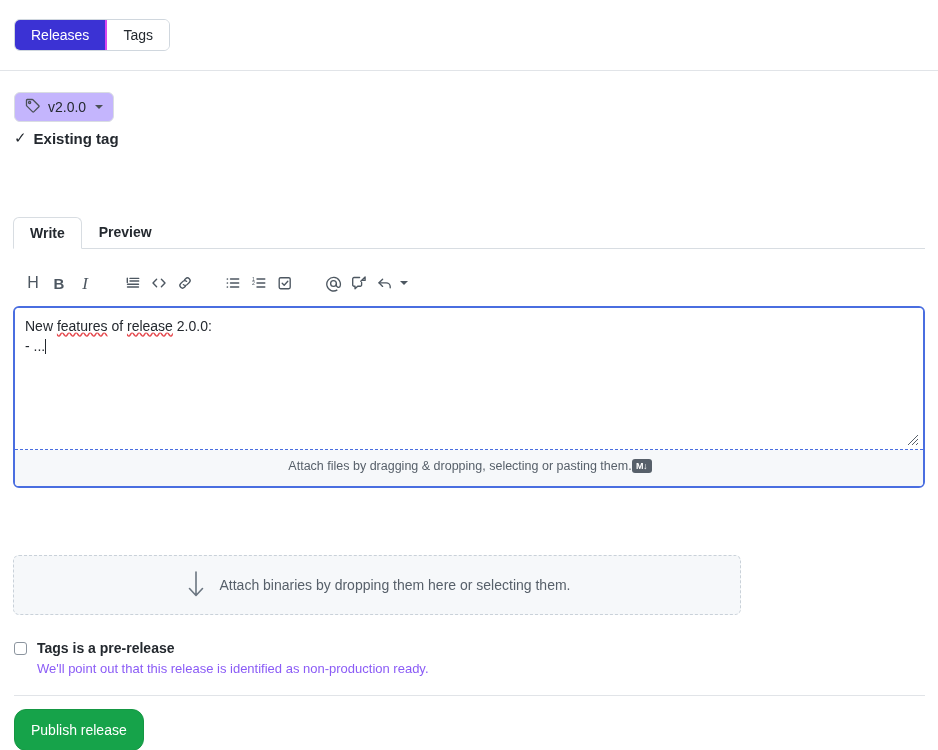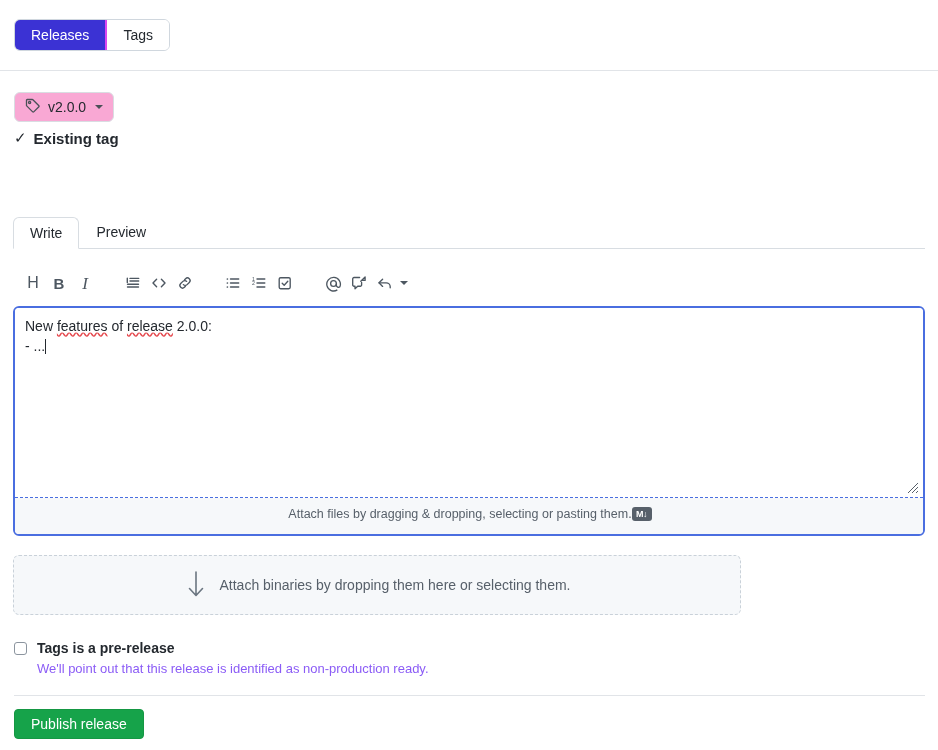--- a/index.html
+++ b/index.html
@@ -42,21 +42,21 @@
   .top-divider {
     position: absolute; left: 0; top: 70px; width: 938px;
     height: 1px; background: #e1e4e8;
   }
 
   
   .tag-btn {
     position: absolute; left: 14px; top: 92px;
     display: inline-flex; align-items: center; gap: 7px;
     height: 30px; padding: 0 10px;
-    background: #f9a8d4; border: 1px solid #d9dde2; border-radius: 6px;
+    background: #c4b5fd; border: 1px solid #d9dde2; border-radius: 6px;
     font-size: 14px; color: #24292f; cursor: pointer;
     font-family: "Liberation Sans", sans-serif;
   }
   .tag-btn .caret {
     width: 0; height: 0; margin-left: 2px;
     border-left: 4px solid transparent;
     border-right: 4px solid transparent;
     border-top: 4px solid #4a5057;
   }
 
@@ -88,20 +88,21 @@
   }
   .wp-tab {
     font-size: 14px; line-height: 18px;
     padding: 6px 16px 6px 16px;
     color: #24292f; cursor: pointer;
     border: 1px solid transparent;
     border-radius: 6px 6px 0 0;
     background: transparent;
     font-family: "Liberation Sans", sans-serif;
     position: relative;
+    font-weight: bold;
   }
   .wp-tab.active {
     background: #ffffff;
     border-color: #d8dde2;
     border-bottom-color: #ffffff;
     margin-bottom: -1px;
   }
 
   
   .md-toolbar {
@@ -123,21 +124,21 @@
   .tb-caret {
     width: 0; height: 0; margin-left: 2px; align-self: center;
     border-left: 4px solid transparent;
     border-right: 4px solid transparent;
     border-top: 4px solid #4d5761;
   }
 
   
   .comment-box {
     position: absolute; left: 13px; top: 306px;
-    width: 912px; height: 230px;
+    width: 912px; height: 182px;
     border: 2px solid #4a6ee0; border-radius: 6px;
     background: #ffffff;
     overflow: hidden;
   }
   .comment-area {
     width: 100%; height: 193px;
     border: none; outline: none; resize: none;
     padding: 8px 10px 0 10px;
     font-family: "Liberation Sans", sans-serif;
     font-size: 14px; line-height: 20px;
@@ -204,21 +205,21 @@
   .bottom-divider {
     position: absolute; left: 14px; top: 695px; width: 911px;
     height: 1px; background: #e1e4e8;
   }
 
   
   .actions { position: absolute; left: 14px; top: 709px; display: flex; gap: 8px; }
   .btn {
     font-family: "Liberation Sans", sans-serif;
     font-size: 14px; line-height: 20px;
-    padding: 4px 16px; border-radius: 4px;
+    padding: 10px 16px; border-radius: 12px;
     cursor: pointer; white-space: nowrap;
   }
   .btn-primary {
     background: #16a34a; border: 1px solid #159743; color: #ffffff;
   }
   .btn-default {
     background: #f6f8fa; border: 1px solid #d9dde2; color: #24292f;
   }
 </style>
 </head>

